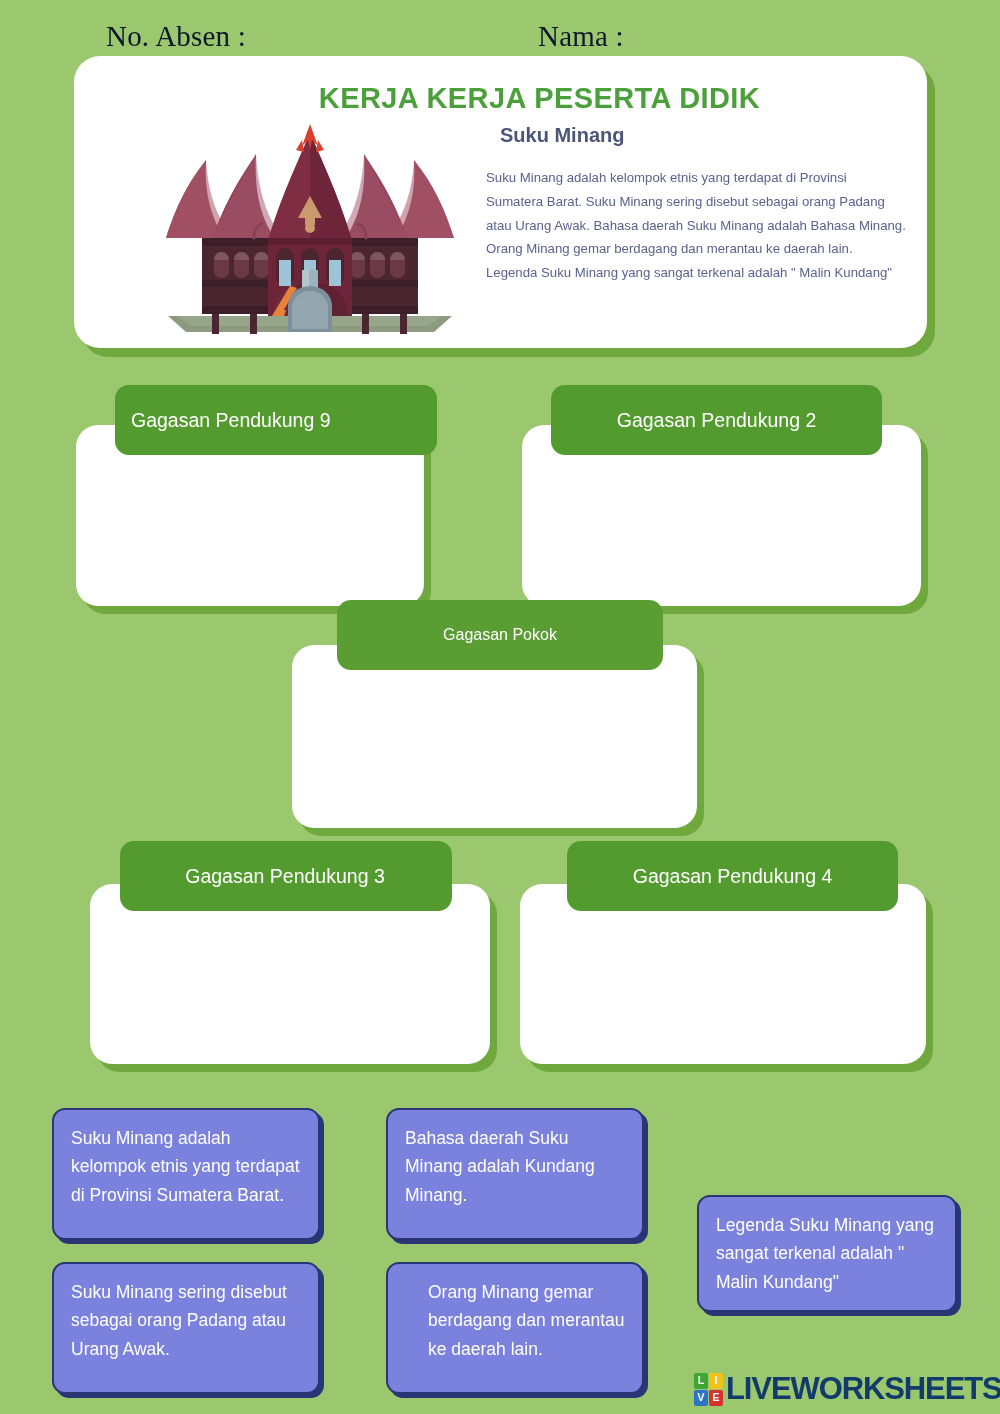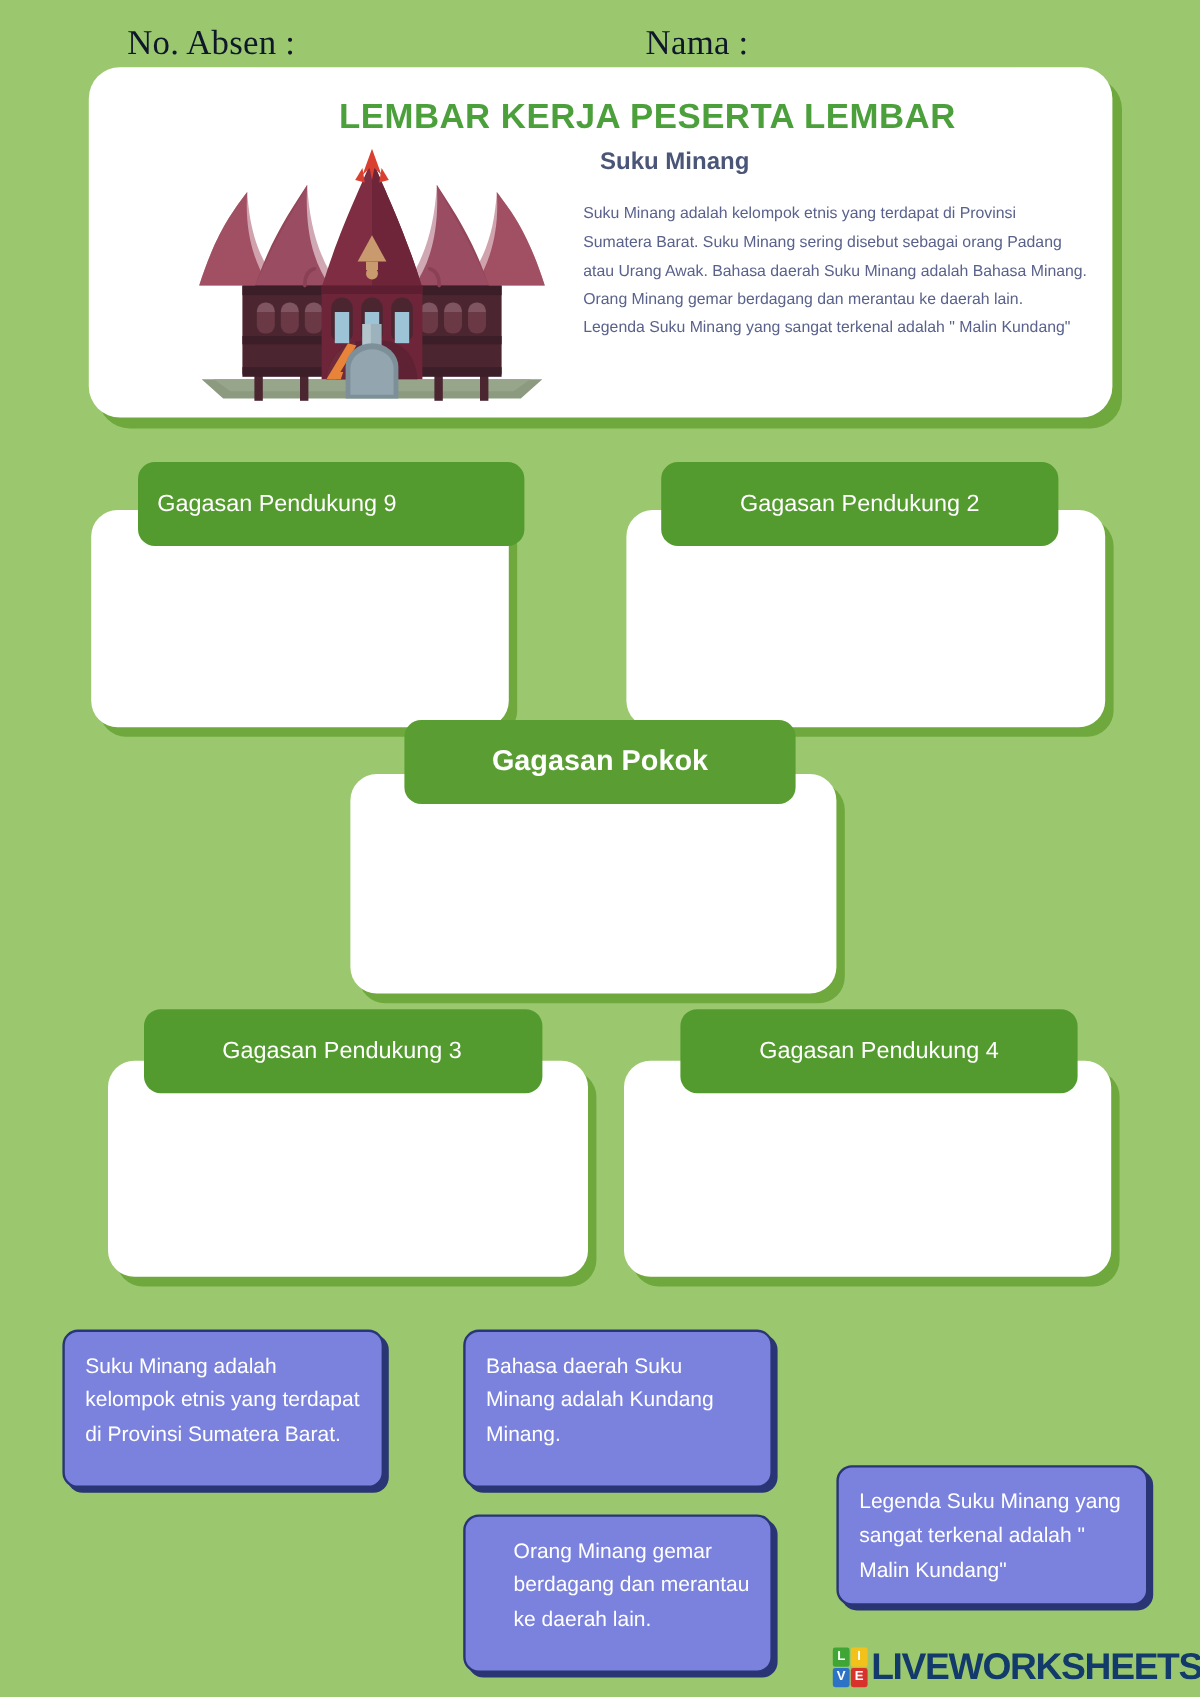--- a/index.html
+++ b/index.html
@@ -103,22 +103,22 @@
     font-size: 19.5px;
     display: flex;
     align-items: center;
     justify-content: center;
     text-align: center;
     padding: 0 16px;
     white-space: nowrap;
   }
   .idea-tab.pokok {
     background: #5A9E33;
-    font-weight: bold;
-    font-size: 24px;
+    font-weight: normal;
+    font-size: 16px;
   }
 
   
   .box1  { left: 76px;  top: 425px; width: 348px; height: 181px; }
   .tab1  { left: 115px; top: 385px; width: 322px; height: 70px; justify-content: flex-start; }
   
   .box2  { left: 522px; top: 425px; width: 399px; height: 181px; }
   .tab2  { left: 551px; top: 385px; width: 331px; height: 70px; }
   
   .boxC  { left: 292px; top: 645px; width: 405px; height: 183px; }
@@ -138,21 +138,21 @@
     border-radius: 13px;
     box-shadow: 4px 4px 0 0 #2A3575;
     color: #FFFFFF;
     font-size: 17.5px;
     line-height: 1.62;
     padding: 14px 17px;
     font-weight: 500;
   }
   .chip.c1 { left: 52px;  top: 1108px; width: 268px; height: 132px; }
   .chip.c2 { left: 386px; top: 1108px; width: 258px; height: 132px; }
-  .chip.c3 { left: 697px; top: 1195px; width: 260px; height: 117px; margin-top: 26px; }
+  .chip.c3 { left: 697px; top: 1195px; width: 260px; height: 117px; }
   .chip.c4 { left: 52px;  top: 1262px; width: 268px; height: 132px; }
   .chip.c5 { left: 386px; top: 1262px; width: 258px; height: 132px; padding-left: 40px; }
 
   
   .lw-logo {
     position: absolute;
     left: 694px; top: 1370px;
     display: flex;
     align-items: center;
     height: 38px;
@@ -275,21 +275,21 @@
         <path d="M126,190 L136,190 L134,196 L124,196 Z" fill="#E8843A"></path>
 
         <rect x="152" y="150" width="16" height="46" fill="#9CB3BD"></rect>
         <rect x="152" y="150" width="7" height="46" fill="#B3C6CE"></rect>
 
         <path d="M138,212 L138,186 a22,20 0 0 1 44,0 L182,212 Z" fill="#7D8F99"></path>
         <path d="M142,209 L142,187 a18,16 0 0 1 36,0 L178,209 Z" fill="#93A5AE"></path>
       </svg>
     </div>
 
-    <div class="info-title">LEMBAR KERJA PESERTA LEMBAR</div>
+    <div class="info-title">KERJA KERJA PESERTA DIDIK</div>
 
     <div class="info-subtitle">Suku Minang</div>
 
     <div class="info-body">Suku Minang adalah kelompok etnis yang terdapat di Provinsi Sumatera Barat. Suku Minang sering disebut sebagai orang Padang atau Urang Awak. Bahasa daerah Suku Minang adalah Bahasa Minang. Orang Minang gemar berdagang dan merantau ke daerah lain. Legenda Suku Minang yang sangat terkenal adalah " Malin Kundang"</div>
   </div>
 
   <div class="idea-box box1"></div>
   <div class="idea-tab tab1">Gagasan Pendukung 9</div>
 
   <div class="idea-box box2"></div>
@@ -300,20 +300,21 @@
 
   <div class="idea-box box3"></div>
   <div class="idea-tab tab3">Gagasan Pendukung 3</div>
 
   <div class="idea-box box4"></div>
   <div class="idea-tab tab4">Gagasan Pendukung 4</div>
 
   <div class="chip c1">Suku Minang adalah kelompok etnis yang terdapat di Provinsi Sumatera Barat.</div>
   <div class="chip c2">Bahasa daerah Suku Minang adalah Kundang Minang.</div>
   <div class="chip c3">Legenda Suku Minang yang sangat terkenal adalah " Malin Kundang"</div>
+  <div class="chip c4"> Suku Minang sering disebut sebagai orang Padang atau Urang Awak.</div>
   <div class="chip c5">Orang Minang gemar berdagang dan merantau ke daerah lain.</div>
 
   <div class="lw-logo">
     <div class="lw-tiles">
       <span class="lw-tile lw-l">L</span>
       <span class="lw-tile lw-i">I</span>
       <span class="lw-tile lw-v">V</span>
       <span class="lw-tile lw-e">E</span>
     </div>
     <span class="lw-word">LIVEWORKSHEETS</span>

